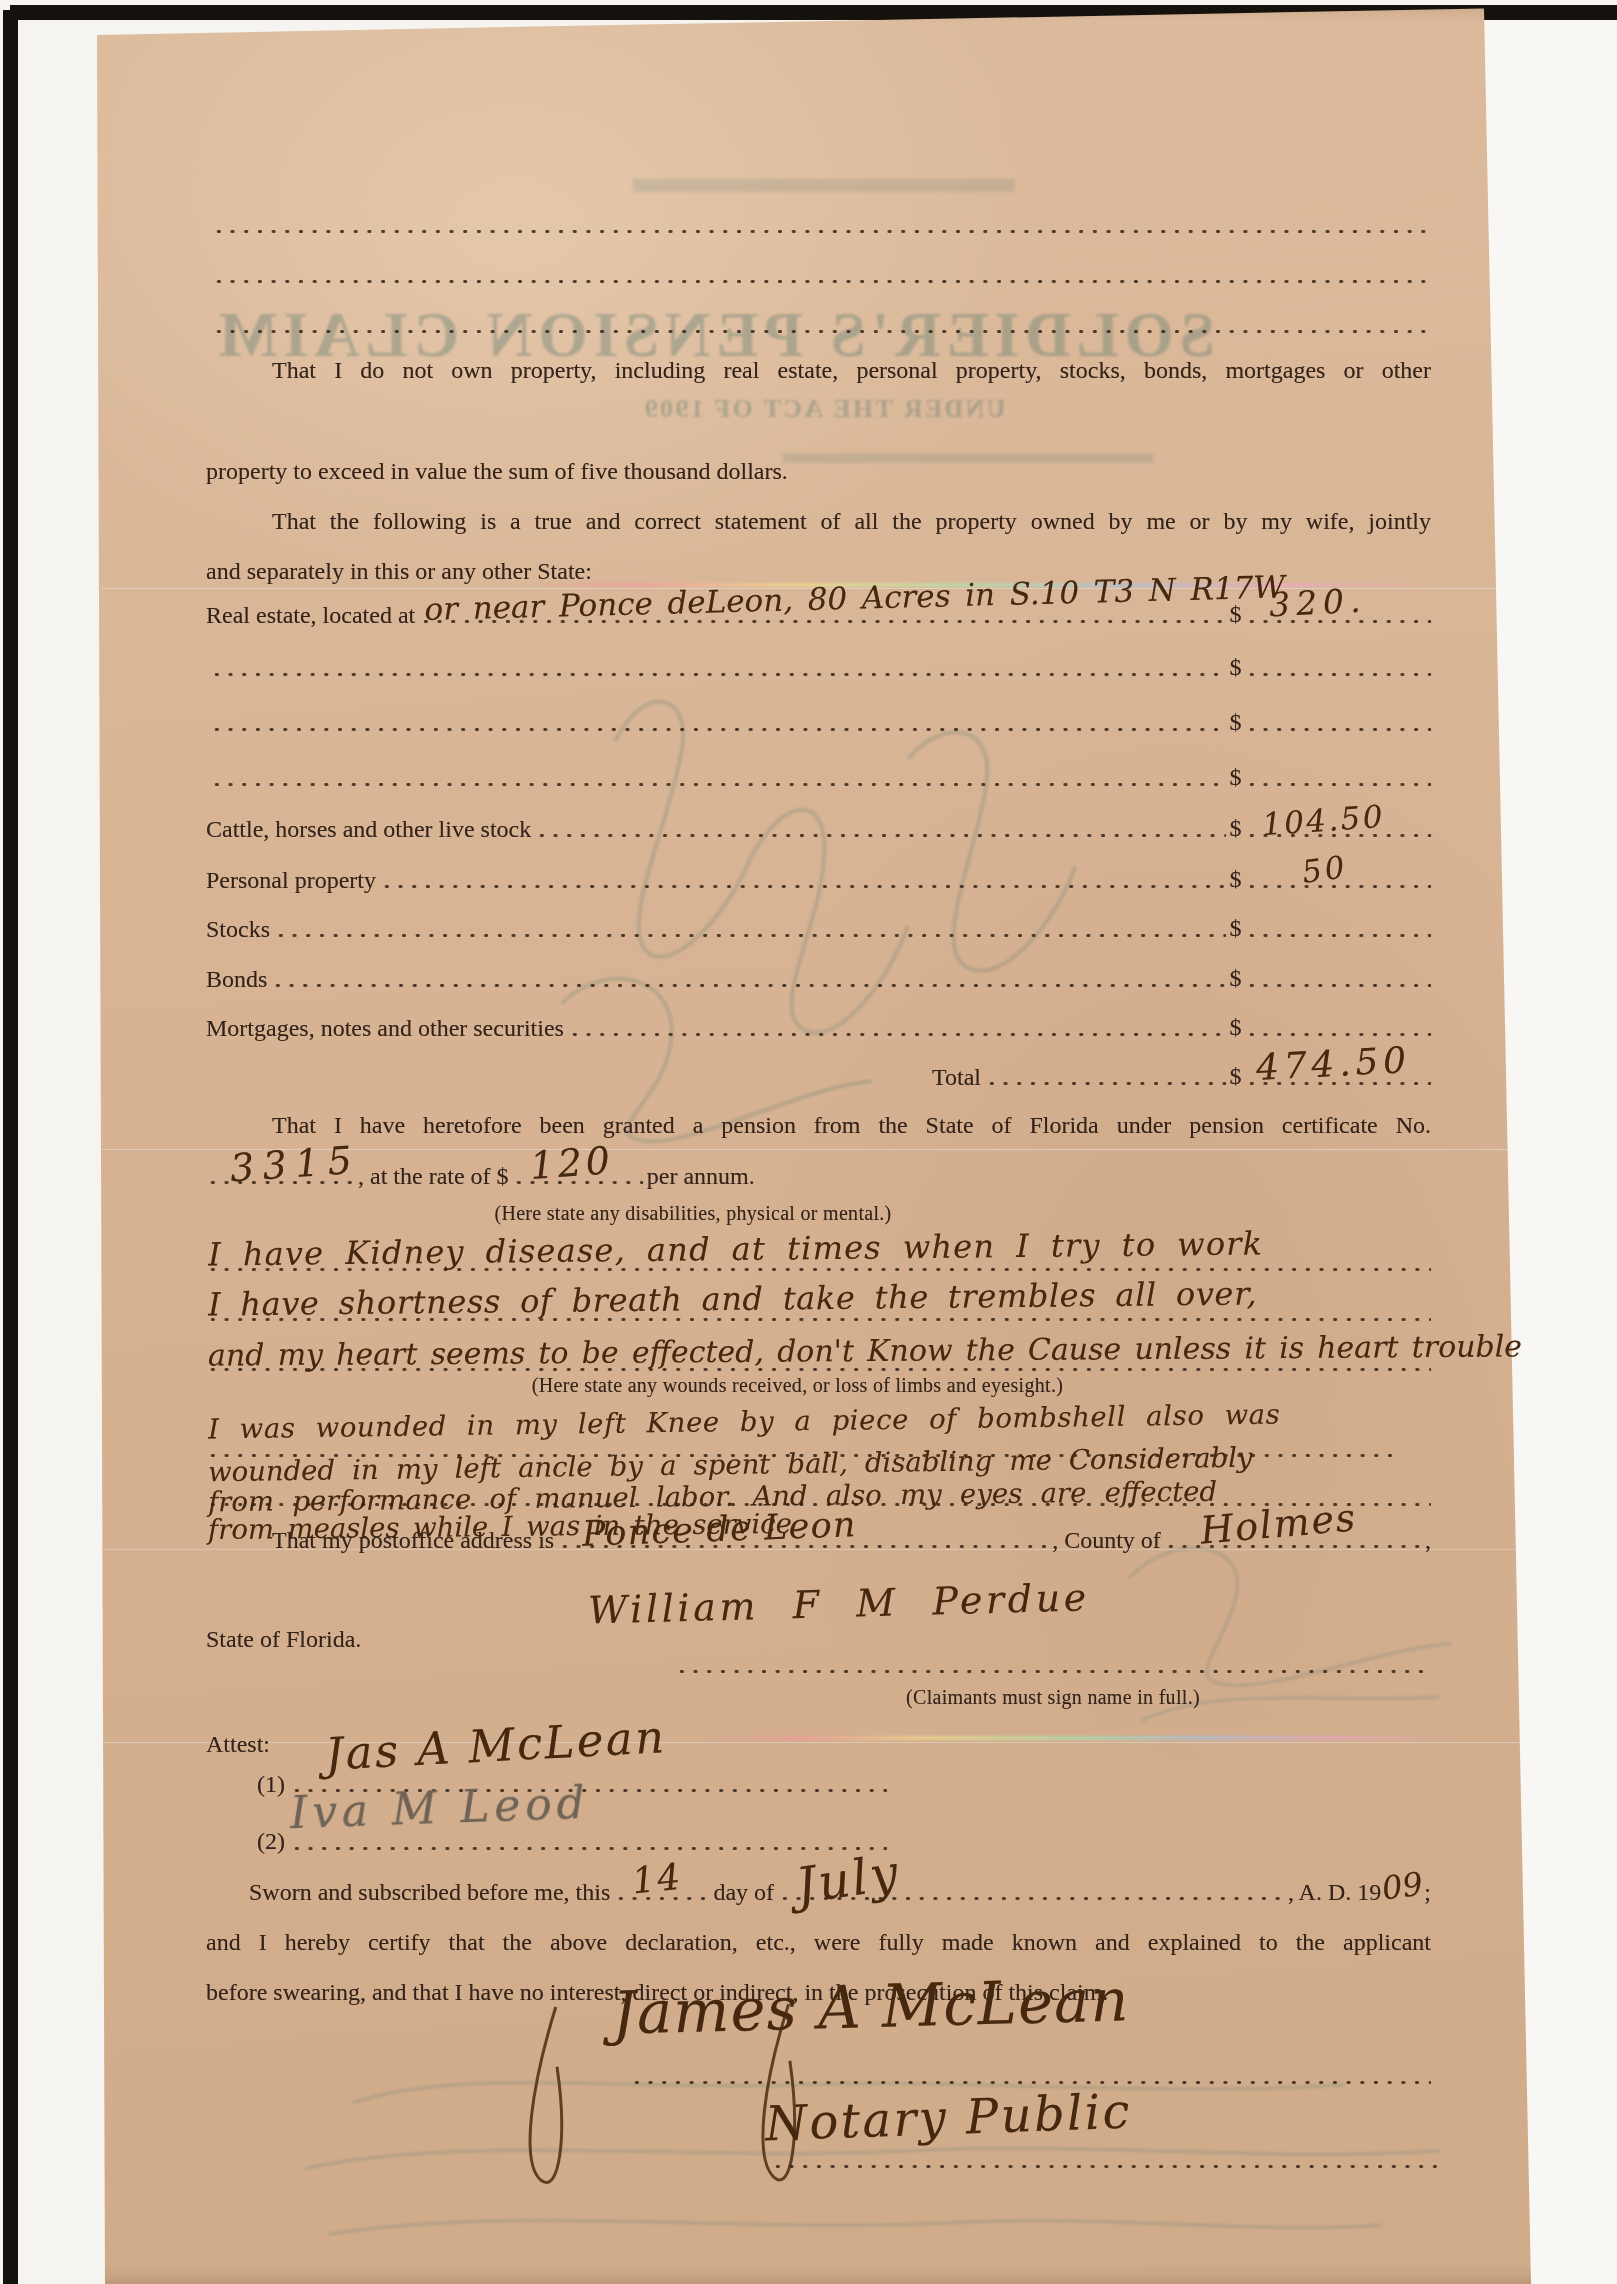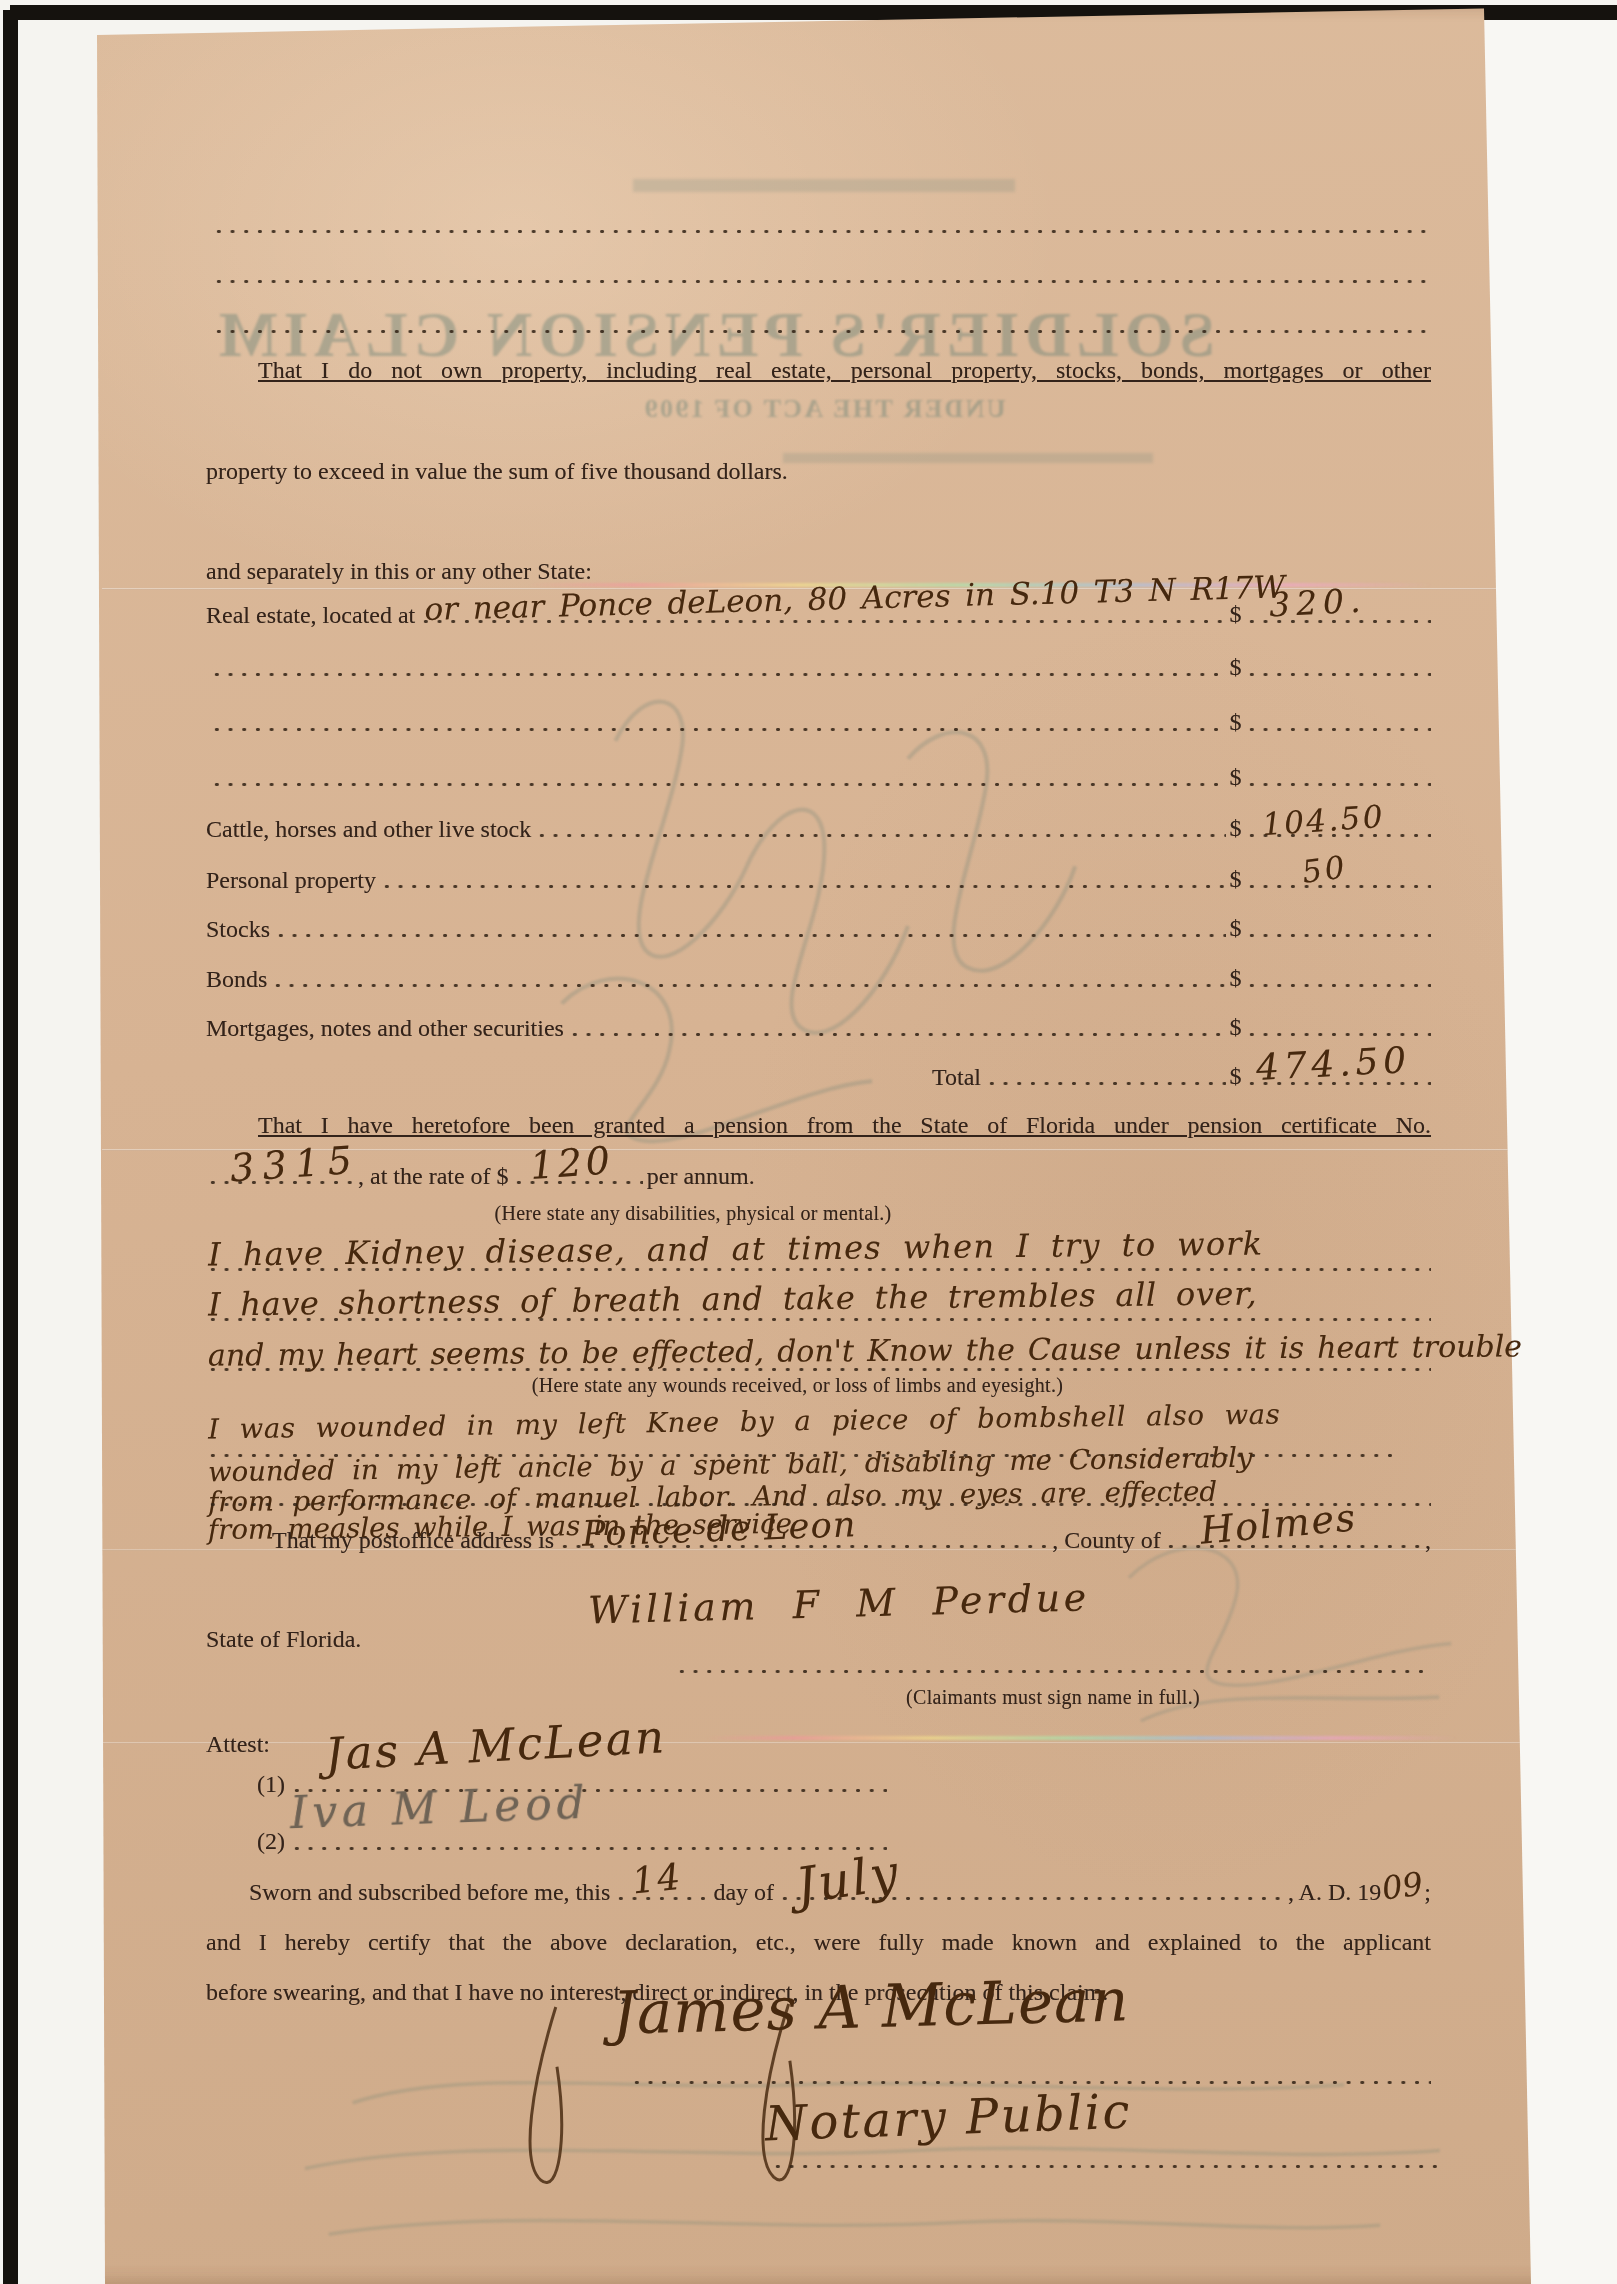--- a/index.html
+++ b/index.html
@@ -26,21 +26,21 @@
   
   .ghost{position:absolute;transform:scaleX(-1);color:rgba(103,128,117,.42);filter:blur(1.2px);
          font-weight:bold;text-align:center;white-space:nowrap;}
   .ghost-bar{position:absolute;background:rgba(105,128,118,.2);filter:blur(1.5px);}
   .ghost-svg{position:absolute;filter:blur(1.3px);opacity:.8;}
   
   .content{position:absolute;left:206px;top:0;width:1225px;height:2284px;z-index:3;
            font-size:24px;color:#33231a;text-shadow:0 0 0.6px rgba(51,35,26,.35);}
   .jline{position:absolute;left:0;right:0;text-align:justify;text-align-last:justify;white-space:nowrap;
          text-align-last:justify;}
-  .jline.ind{left:52px;text-decoration:underline;}
+  .jline.ind{left:66px;}
   .pline{position:absolute;white-space:nowrap;}
   .dots{background-image:radial-gradient(circle,rgba(48,33,20,.85) 1.6px,rgba(48,33,20,0) 2.1px);
         background-size:13.7px 7.2px;background-repeat:repeat-x;background-position:left bottom;height:7.8px;}
   .lineabs{position:absolute;text-align:right;}
   .row{position:absolute;left:0;right:0;display:flex;align-items:flex-end;height:32px;}
   .row .lbl{white-space:nowrap;}
   .fill{flex:1;margin:0 3px 4.2px 3.6px;position:relative;}
   .amt{width:186px;position:relative;margin:0 0 4.2px 3.6px;}
   .dollar{margin-bottom:1.2px;}
   .note{position:absolute;font-size:20px;letter-spacing:0.3px;text-align:center;white-space:nowrap;}
@@ -103,20 +103,21 @@
 
   <div class="content">
 
     <div class="dots lineabs" style="left:6px;right:0;top:227px"></div>
     <div class="dots lineabs" style="left:6px;right:0;top:277px"></div>
     <div class="dots lineabs" style="left:6px;right:0;top:327px"></div>
 
     <div class="jline ind" style="top:357px">That I do not own property, including real estate, personal property, stocks, bonds, mortgages or other</div>
     <div class="pline" style="top:458px;left:0">property to exceed in value the sum of five thousand dollars.</div>
 
+    <div class="jline ind" style="top:508px">That the following is a true and correct statement of all the property owned by me or by my wife, jointly</div>
     <div class="pline" style="top:558px;left:0">and separately in this or any other State:</div>
 
     <div class="row" style="top:597px">
       <span class="lbl">Real estate, located at</span>
       <span class="dots fill">
         <span class="hw hwline" style="bottom:-2.4px;left:6px;font-size:31px;word-spacing:4.8px;transform:rotate(-1.5deg);transform-origin:left bottom">or near Ponce deLeon, 80 Acres in S.10 T3 N R17W</span>
       </span>
       <span class="dollar">$</span>
       <span class="dots amt">
         <span class="hw hwline" style="bottom:2.4px;left:24px;font-size:33px;letter-spacing:6px;transform:rotate(-3deg)">320.</span>

